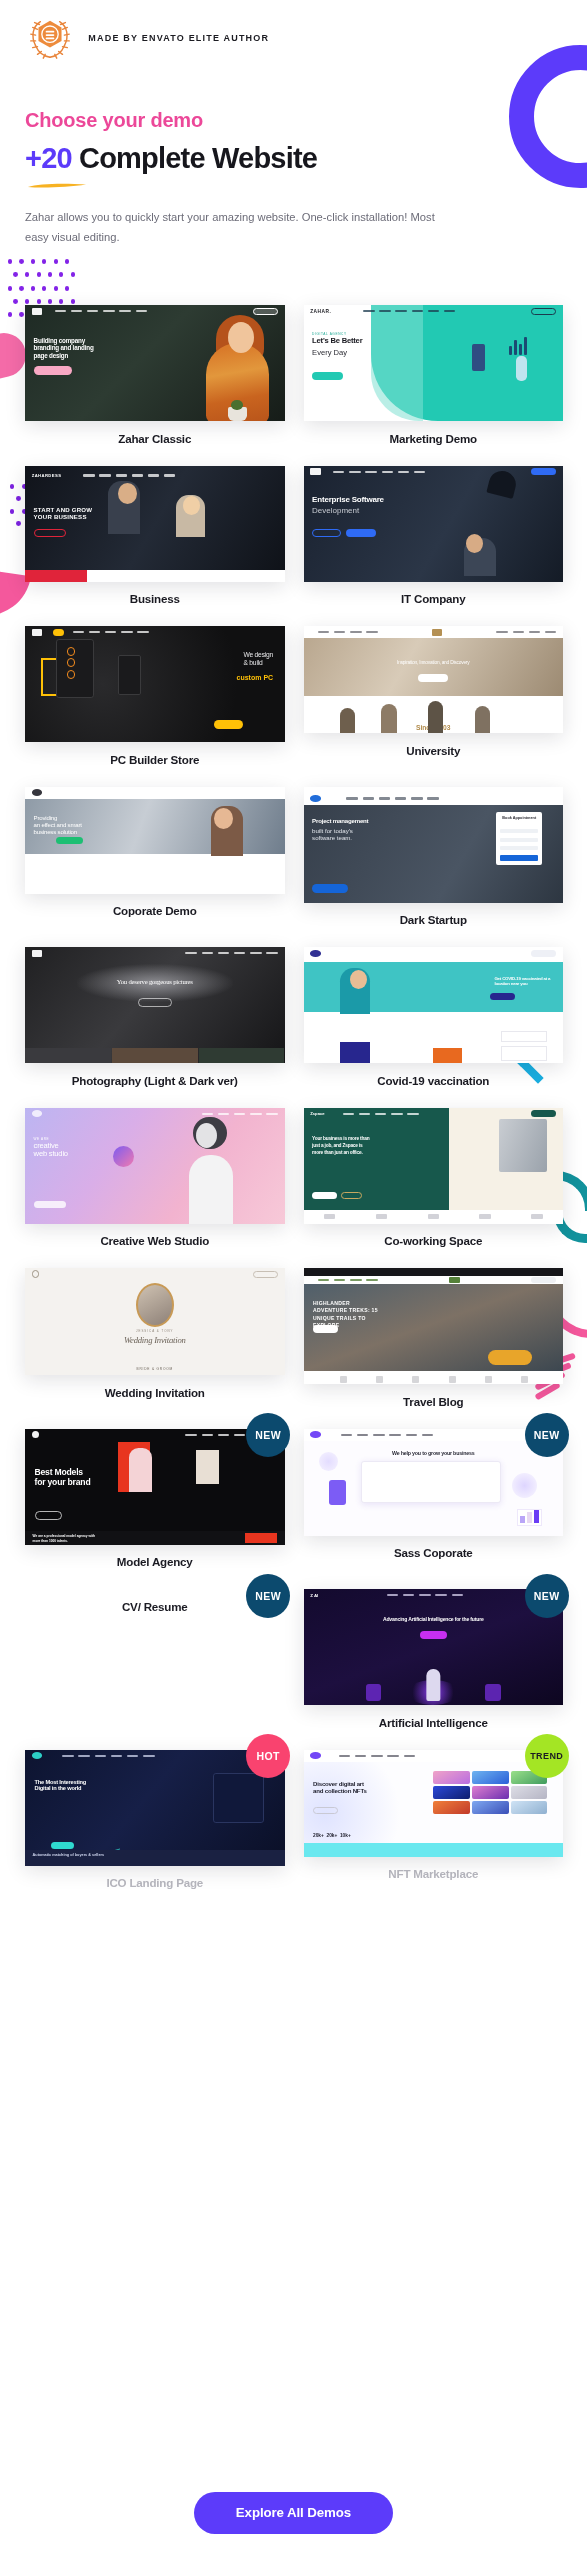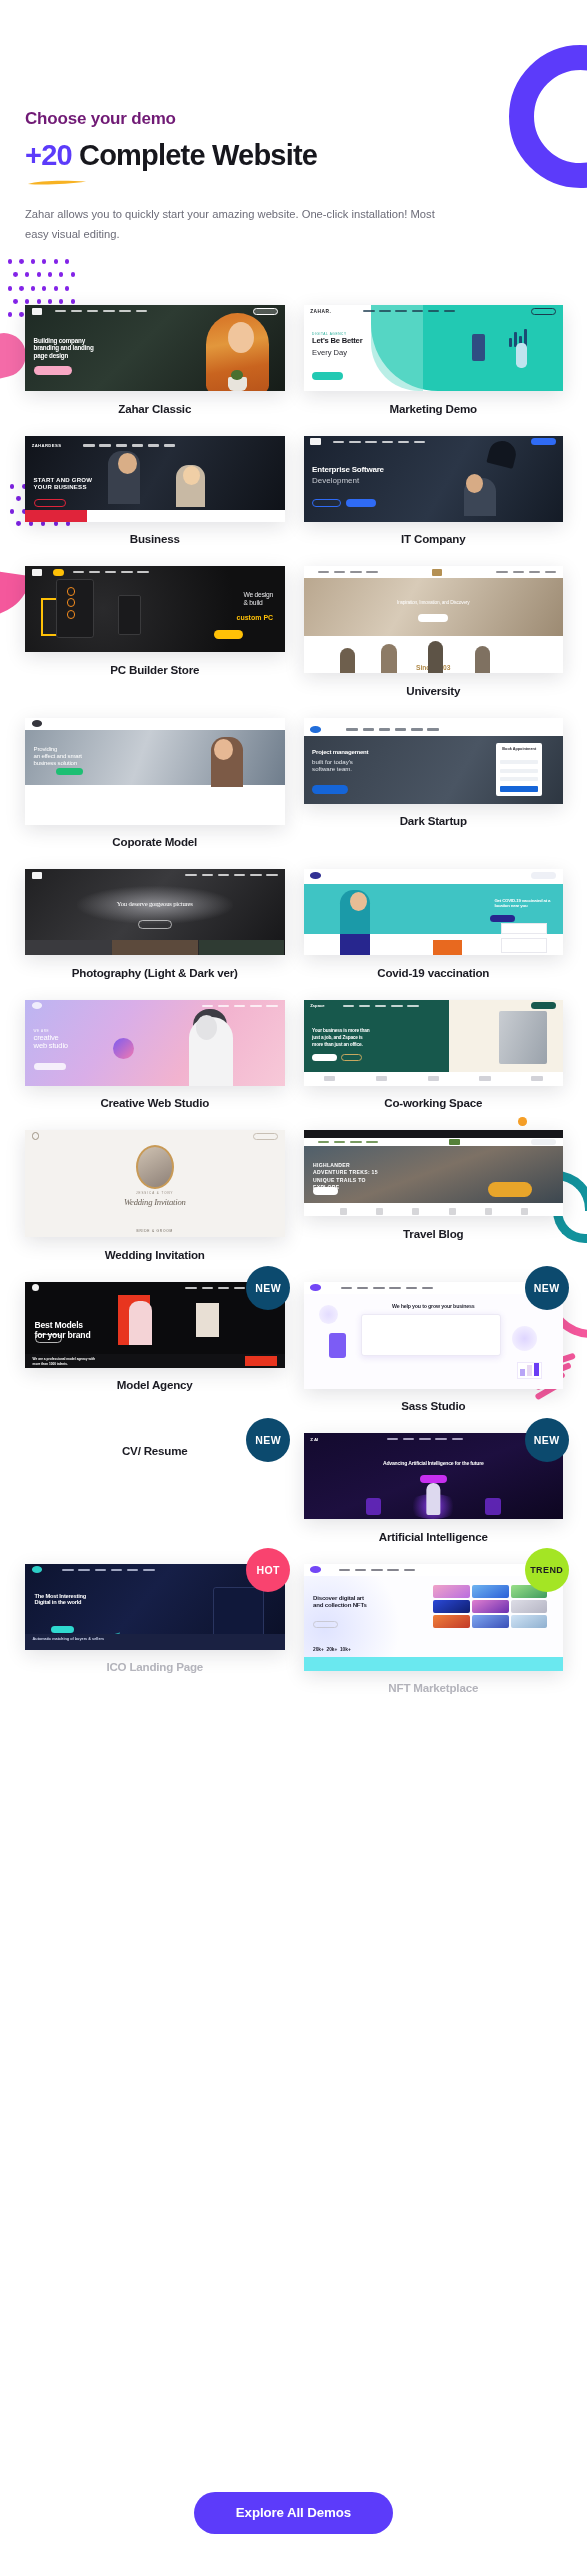--- a/index.html
+++ b/index.html
@@ -111,21 +111,21 @@
   .envato-badge svg { display: block; }
   .envato-text {
     font-size: 9px;
     font-weight: 700;
     letter-spacing: 1.2px;
     color: #1c1c22;
   }
 
   .intro { position: absolute; top: 109px; left: 25px; width: 448px; z-index: 3; }
   .choose {
-    font-size: 17px; font-weight: 700; color: #701a75;
+    font-size: 20px; font-weight: 700; color: #ec4899;
     letter-spacing: -0.2px;
   }
   .headline {
     margin-top: 11.4px;
     font-size: 29px; font-weight: 800;
     color: #17171d; letter-spacing: -0.8px;
     line-height: 1.08;
     white-space: nowrap;
   }
   .headline .num { color: #5c3bfa; }
@@ -154,21 +154,21 @@
   .thumb-wrap {
     position: relative;
     width: 100%;
     background: #fff;
     box-shadow: 0 4.8px 19px rgba(20,20,40,.13);
     overflow: hidden;
   }
   .thumb {
     position: relative;
     width: 100%;
-    height: 86px;
+    height: 116px;
     overflow: hidden;
   }
   .thumb-tall { height: 107px; }
   .card-label {
     margin-top: 10.5px;
     text-align: center;
     font-size: 11.6px;
     font-weight: 700;
     color: #1b1b23;
     letter-spacing: -0.2px;
@@ -462,20 +462,40 @@
     </div>
   <div class="deco dot-teal"></div>
   <div class="deco pink-arc-r"></div>
   <div class="deco pink-rays" id="rays">
       <i style="top: 0px; width: 42px; transform: rotate(-18deg);"></i>
       <i style="top: 9.5px; width: 38px; transform: rotate(-22deg);"></i>
       <i style="top: 19px; width: 32px; transform: rotate(-26deg);"></i>
       <i style="top: 29px; width: 27px; transform: rotate(-30deg);"></i>
     </div>
 
+  <div class="envato-row">
+    <div class="envato-badge">
+      <svg width="50" height="50" viewBox="0 0 52 52" aria-hidden="true">
+        <g fill="none" stroke="#e8843a" stroke-width="1.5" stroke-linecap="round">
+          <path d="M16 9 C8 14, 6 24, 11 34"></path>
+          <path d="M36 9 C44 14, 46 24, 41 34"></path>
+          <path d="M11 34 C14 41, 20 45, 26 46"></path>
+          <path d="M41 34 C38 41, 32 45, 26 46"></path>
+          <path d="M15 12 L10 10 M13 17 L8 15 M11 23 L6 22 M11 29 L6 29 M13 35 L8 36 M17 40 L13 43 M21 43 L19 47"></path>
+          <path d="M37 12 L42 10 M39 17 L44 15 M41 23 L46 22 M41 29 L46 29 M39 35 L44 36 M35 40 L39 43 M31 43 L33 47"></path>
+        </g>
+        <polygon points="26,8 38,15 38,29 26,36 14,29 14,15" fill="#ed8b3c"></polygon>
+        <circle cx="26" cy="22" r="8.5" fill="none" stroke="#fff" stroke-width="1.4"></circle>
+        <rect x="21.5" y="18.5" width="9" height="1.9" rx="0.9" fill="#fff"></rect>
+        <rect x="21.5" y="22" width="9" height="1.9" rx="0.9" fill="#fff"></rect>
+        <rect x="21.5" y="25.5" width="9" height="1.9" rx="0.9" fill="#fff"></rect>
+      </svg>
+    </div>
+    <div class="envato-text">MADE BY ENVATO ELITE AUTHOR</div>
+  </div>
 
   <div class="intro">
     <div class="choose">Choose your demo</div>
     <div class="headline">
       <span class="num">+20</span>
       <span>Complete Website</span>
     </div>
     <svg class="underline-stroke" viewBox="0 0 64 7">
       <path d="M1 5.2 C12 1.4, 40 1.0, 62 2.6 C44 5.4, 16 6.6, 1 5.2 Z" fill="#f7b223"></path>
     </svg>
@@ -678,21 +698,21 @@
                   <i style="background:#fff"></i>
                 </span>
               </div>
  <div class="mk-h1" style="left:8.6px;top:27px;font-size:6.1px;color:#fff;font-weight:500">Providing<br>an effect and smart<br>business solution</div>
  <div class="gbtn"></div>
  <div style="position:absolute;right:16%;top:19px;width:32px;height:50px;background:#7c5a46;border-radius:13.3px 13.3px 0 0"></div>
  <div style="position:absolute;right:20%;top:21px;width:19px;height:21px;border-radius:50%;background:#e6b894"></div>
             </div>
           </div>
         </div>
-        <div class="card-label">Coporate Model</div>
+        <div class="card-label">Coporate Demo</div>
       </div>
       <div class="card">
         <div class="thumb-wrap">
           <div class="thumb ">
             <div class="mk t8">
               <div class="hero"></div>
  <div class="mk-nav" style="background:#fff;top:5.7px">
                 <span class="mk-logo" style="background:#1565d8;border-radius:50%"></span>
   <span class="mk-links" style="margin-left:21px">
                   <i style="background:#5a626e"></i>
@@ -926,21 +946,21 @@
               <div class="pc"></div>
  <div style="position:absolute;right:8%;bottom:9.5px;width:25px;height:17px;background:#fff;border:1px solid #eee8fb;display:flex;align-items:flex-end;gap:1.9px;padding:1.9px">
   <i style="flex:1;height:7.6px;background:#b9a5f7;display:block"></i>
                 <i style="flex:1;height:11.4px;background:#e8d8f2;display:block"></i>
                 <i style="flex:1;height:13.3px;background:#6b3df5;display:block"></i>
               </div>
             </div>
           </div>
         </div>
         <div class="badge new">NEW</div>
-        <div class="card-label">Sass Studio</div>
+        <div class="card-label">Sass Coporate</div>
       </div>
       <div class="card">
         <div class="badge new">NEW</div>
         <div class="card-label">CV/ Resume</div>
       </div>
       <div class="card">
         <div class="thumb-wrap">
           <div class="thumb ">
             <div class="mk t18">
               <div class="glow"></div>

